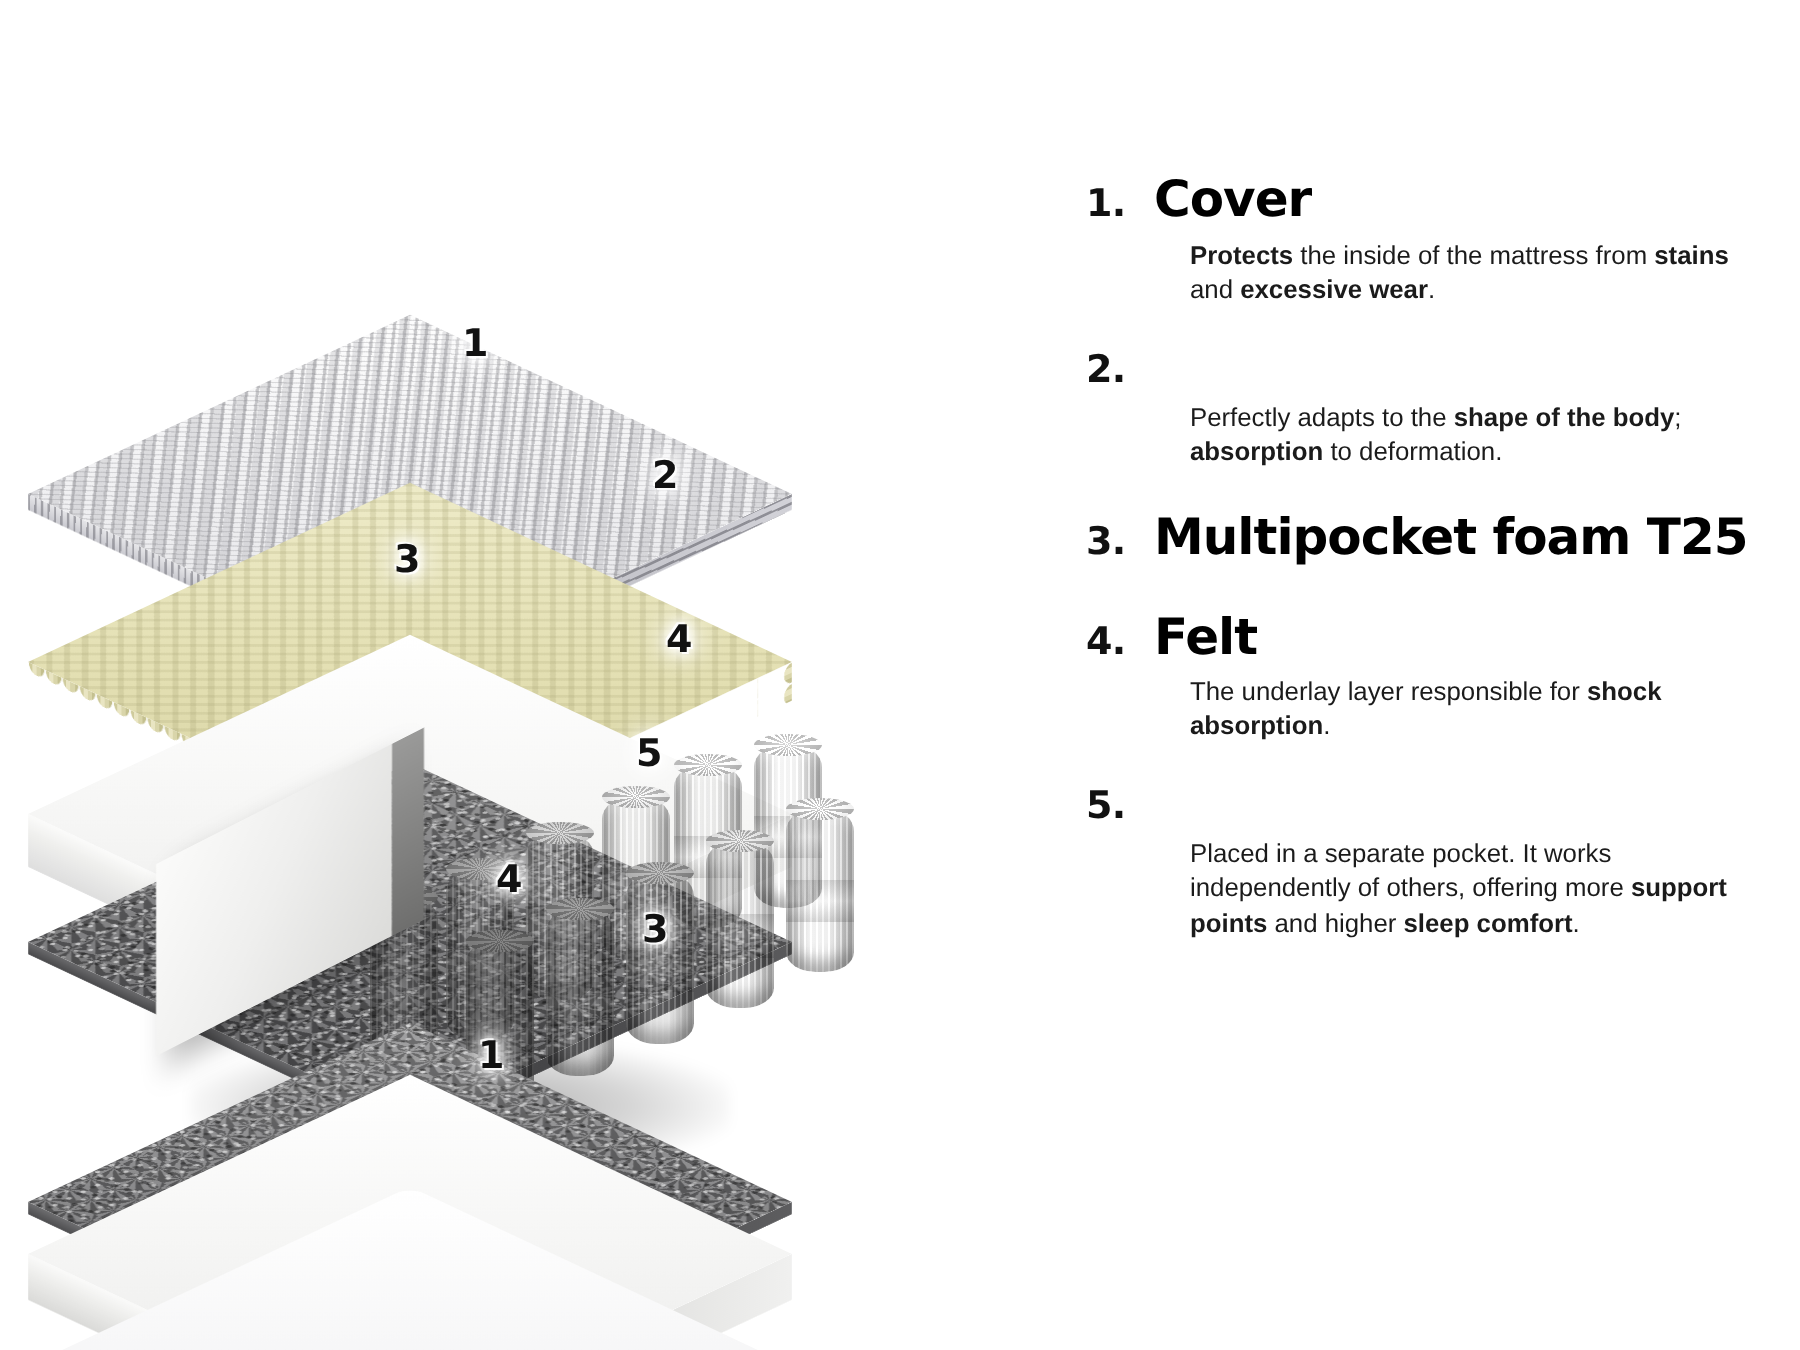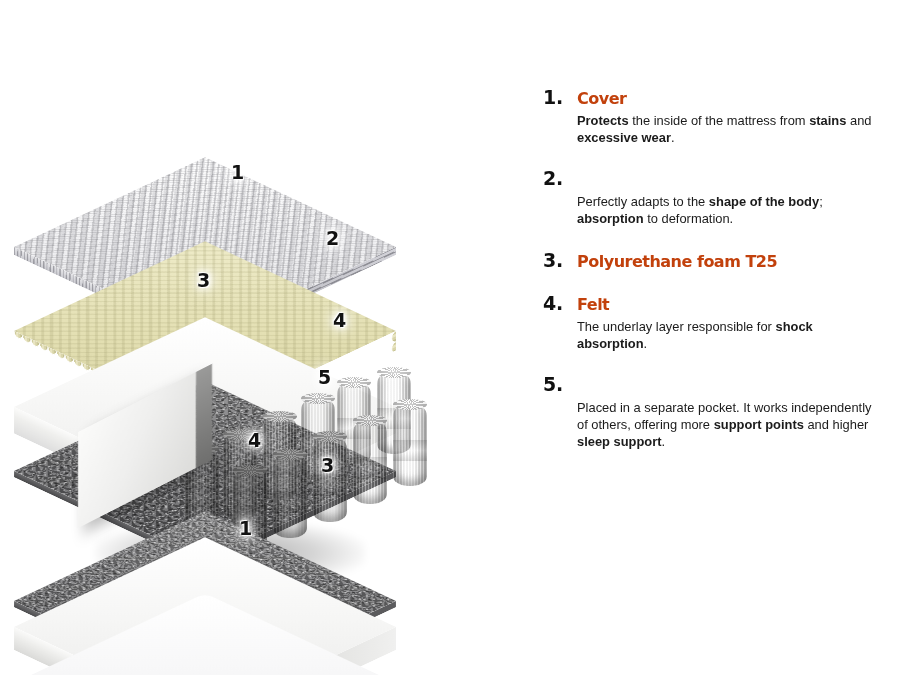--- a/index.html
+++ b/index.html
@@ -288,27 +288,27 @@
     flex: 0 0 34px;
     font-family: "DejaVu Sans", sans-serif;
     font-weight: 700;
     font-size: 19px;
     color: #111111;
     letter-spacing: -.3px;
   }
   .entry-title {
     font-family: "DejaVu Sans", sans-serif;
     font-weight: 700;
-    font-size: 16px;
-    color: #c2410c;
+    font-size: 25px;
+    color: #000000;
     letter-spacing: -.5px;
     line-height: 1.15;
   }
   .entry-body {
-    margin-left: 34px;
+    margin-left: 52px;
     font-family: "Liberation Sans", sans-serif;
     font-size: 12.9px;
     line-height: 1.32;
     color: #1b1b1b;
     max-width: 300px;
   }
   .entry-body b { font-weight: 700; }
 </style>
 </head>
 <body>
@@ -413,31 +413,31 @@
       </div>
       <div class="entry">
         <div class="entry-head">
           <span class="entry-num">2.</span>
         </div>
         <div class="entry-body">Perfectly adapts to the <b>shape of the body</b>; <b>absorption</b> to deformation.</div>
       </div>
       <div class="entry">
         <div class="entry-head">
           <span class="entry-num">3.</span>
-          <span class="entry-title">Polyurethane foam T25</span>
+          <span class="entry-title">Multipocket foam T25</span>
         </div>
       </div>
       <div class="entry">
         <div class="entry-head">
           <span class="entry-num">4.</span>
           <span class="entry-title">Felt</span>
         </div>
         <div class="entry-body">The underlay layer responsible for <b>shock absorption</b>.</div>
       </div>
       <div class="entry">
         <div class="entry-head">
           <span class="entry-num">5.</span>
         </div>
-        <div class="entry-body">Placed in a separate pocket. It works independently of others, offering more <b>support points</b> and higher <b>sleep support</b>.</div>
+        <div class="entry-body">Placed in a separate pocket. It works independently of others, offering more <b>support points</b> and higher <b>sleep comfort</b>.</div>
       </div>
     </div>
 
 </div>
 
 </body></html>

